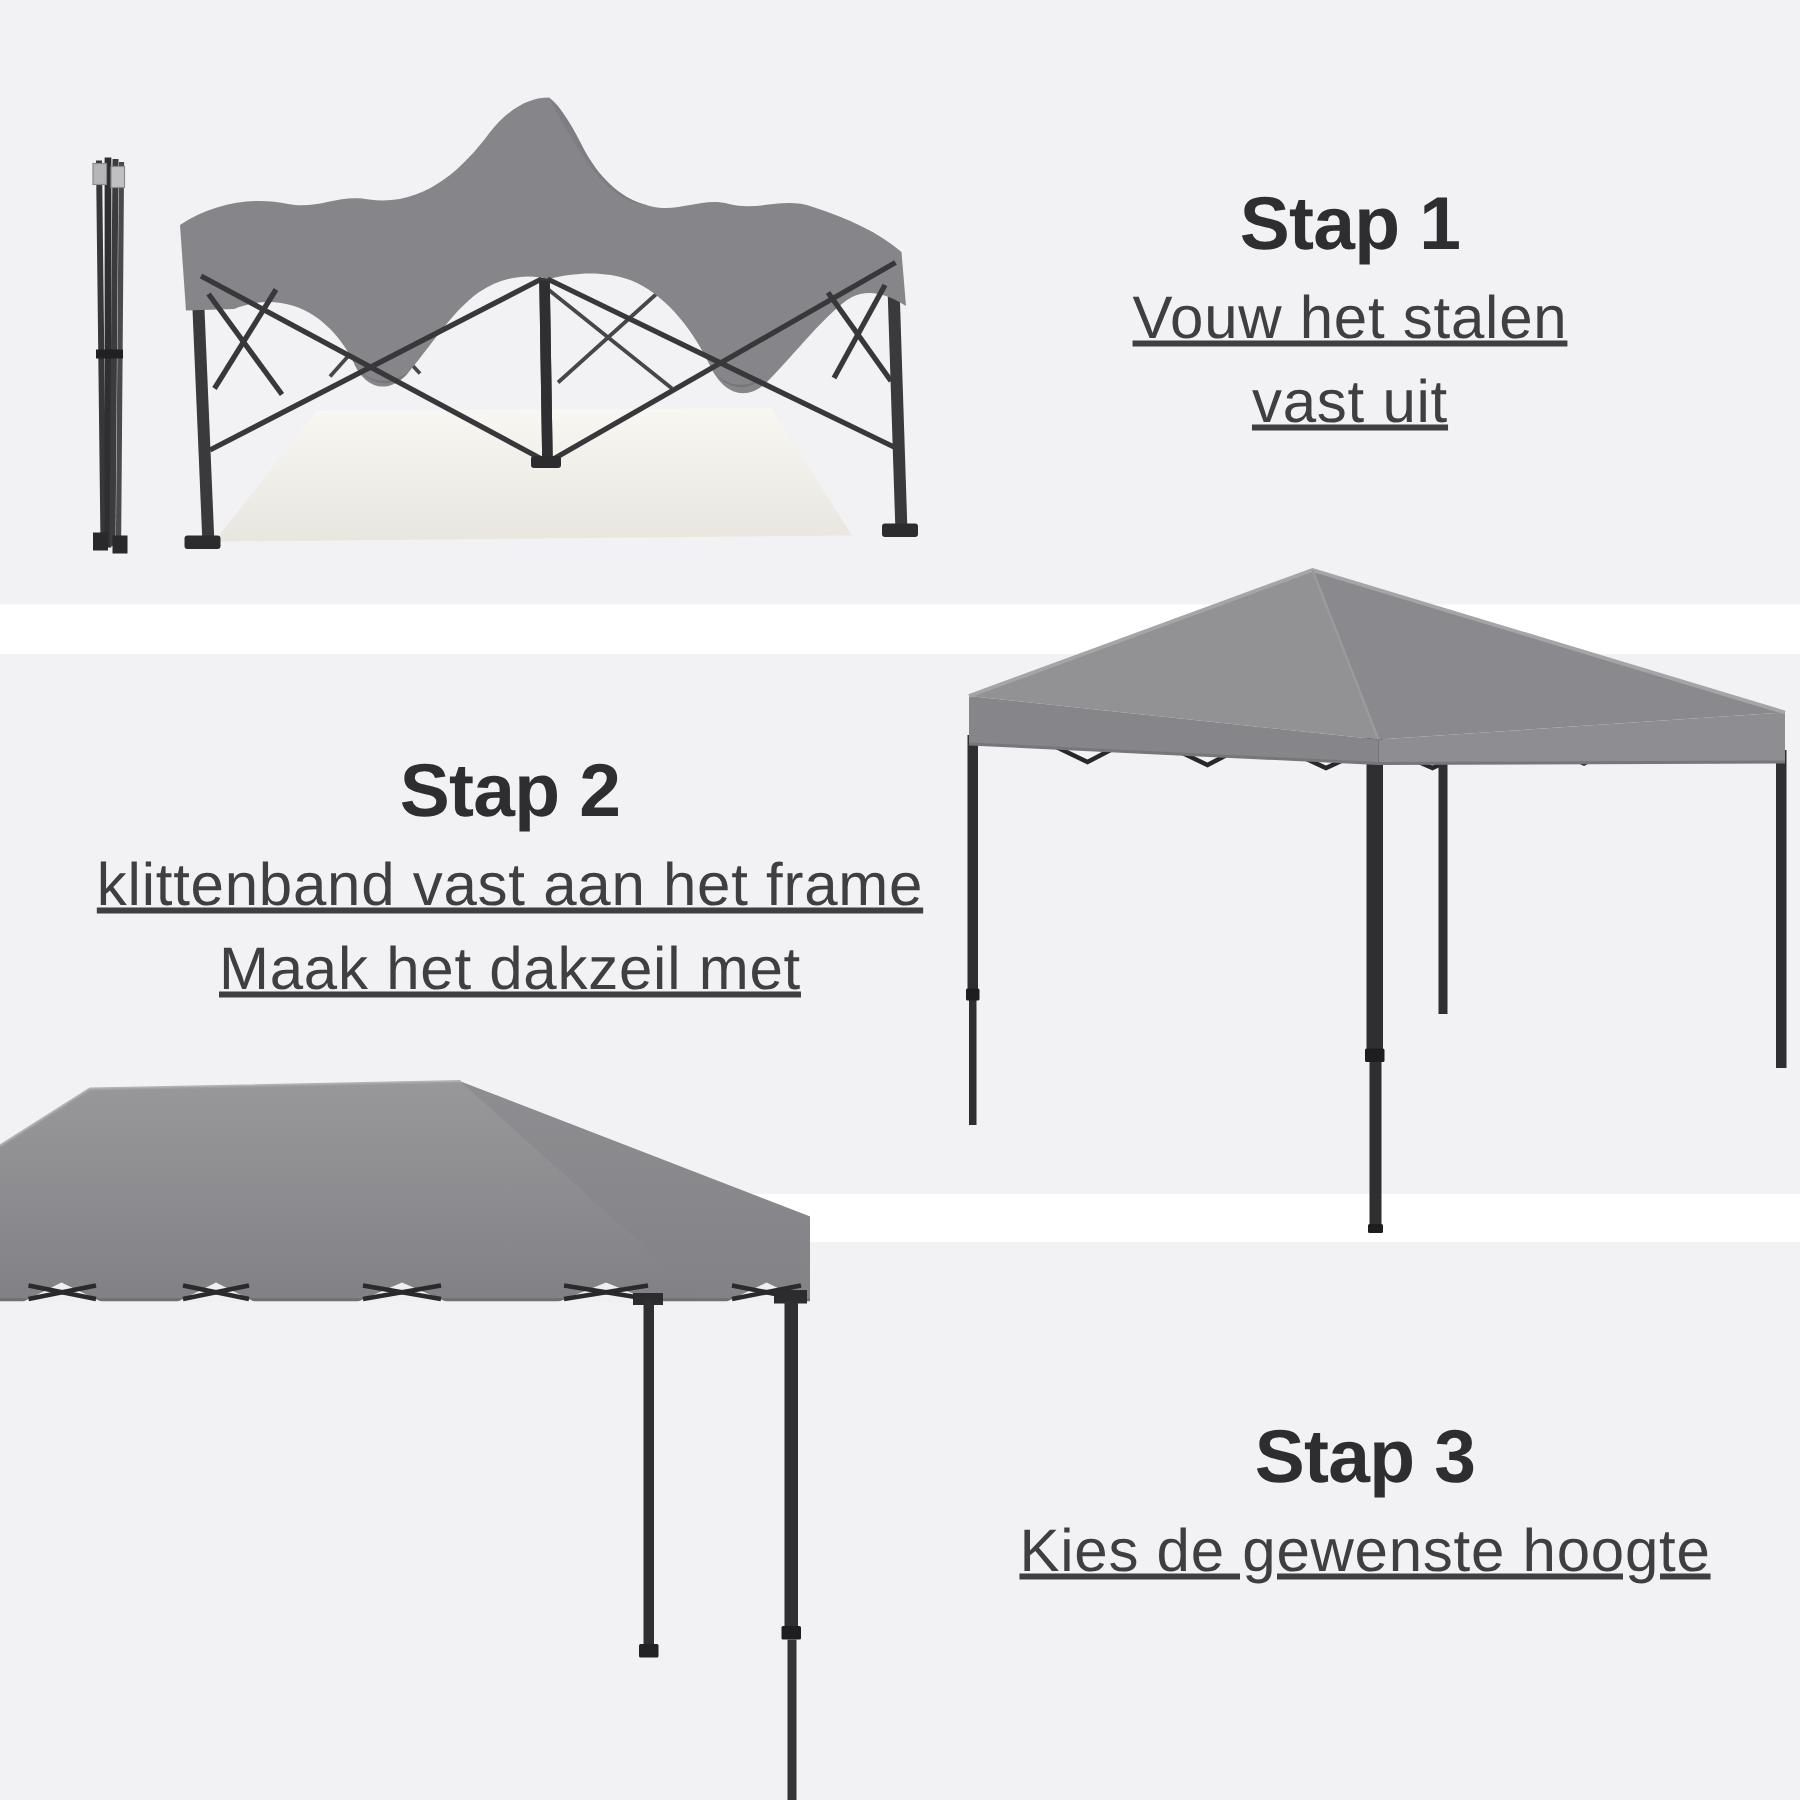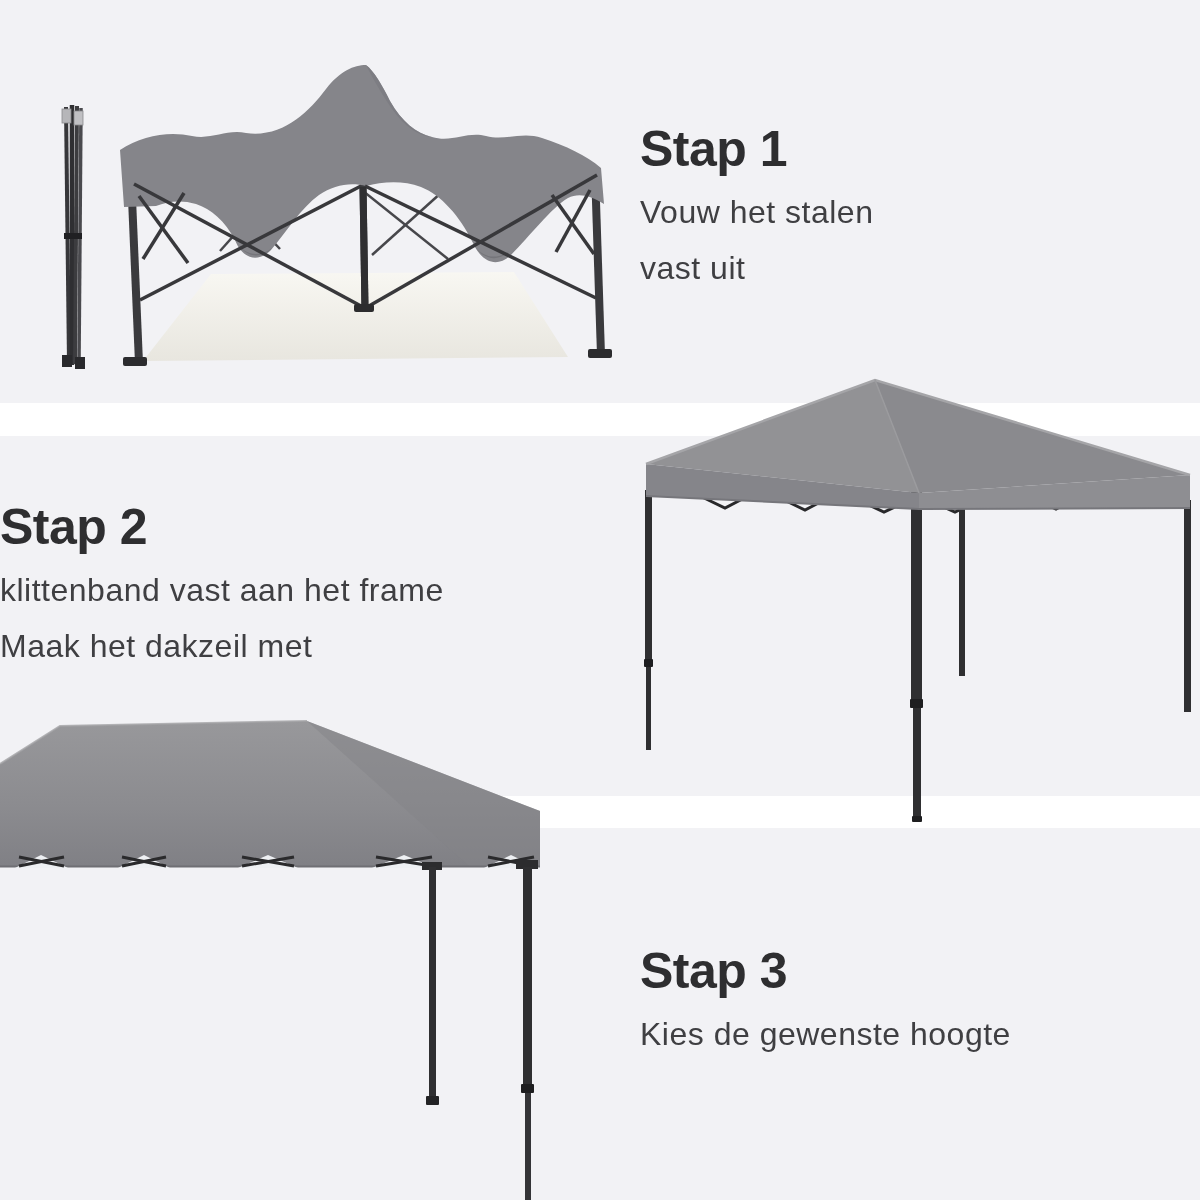--- a/index.html
+++ b/index.html
@@ -7,25 +7,25 @@
     position:relative;width:1200px;height:1200px;overflow:hidden;
     background:#f2f2f5;font-family:"Liberation Sans",sans-serif;
   }
   .band{position:absolute;left:0;width:1200px;background:#ffffff;z-index:1;}
   .band1{top:403px;height:33px;}
   .band2{top:796px;height:32px;}
   .img{position:absolute;z-index:2;display:block;}
   #img-step1{left:20px;top:45px;}
   #img-step2{left:630px;top:370px;}
   #img-step3{left:0px;top:690px;}
-  .tb{position:absolute;z-index:3;text-align:left;}
+  .tb{position:absolute;z-index:3;text-align:center;}
   .tb .h{font-weight:bold;font-size:50px;line-height:58px;color:#2e2e30;letter-spacing:-0.5px;margin-bottom:6px;}
-  .tb .p{font-weight:300;font-size:32px;line-height:56px;color:#3f3f42;letter-spacing:0.5px;}
+  .tb .p{font-weight:300;font-size:40px;line-height:56px;color:#3f3f42;letter-spacing:0.5px;text-decoration:underline;}
   #tb1{left:640px;top:120px;width:520px;}
-  #tb2{left:0;top:498px;width:648px;}
+  #tb2{left:16px;top:498px;width:648px;}
   #tb3{left:640px;top:942px;width:540px;}
 </style>
 </head>
 <body>
 
 <div class="canvas">
 
   <div class="band band1"></div>
   <div class="band band2"></div>
 

